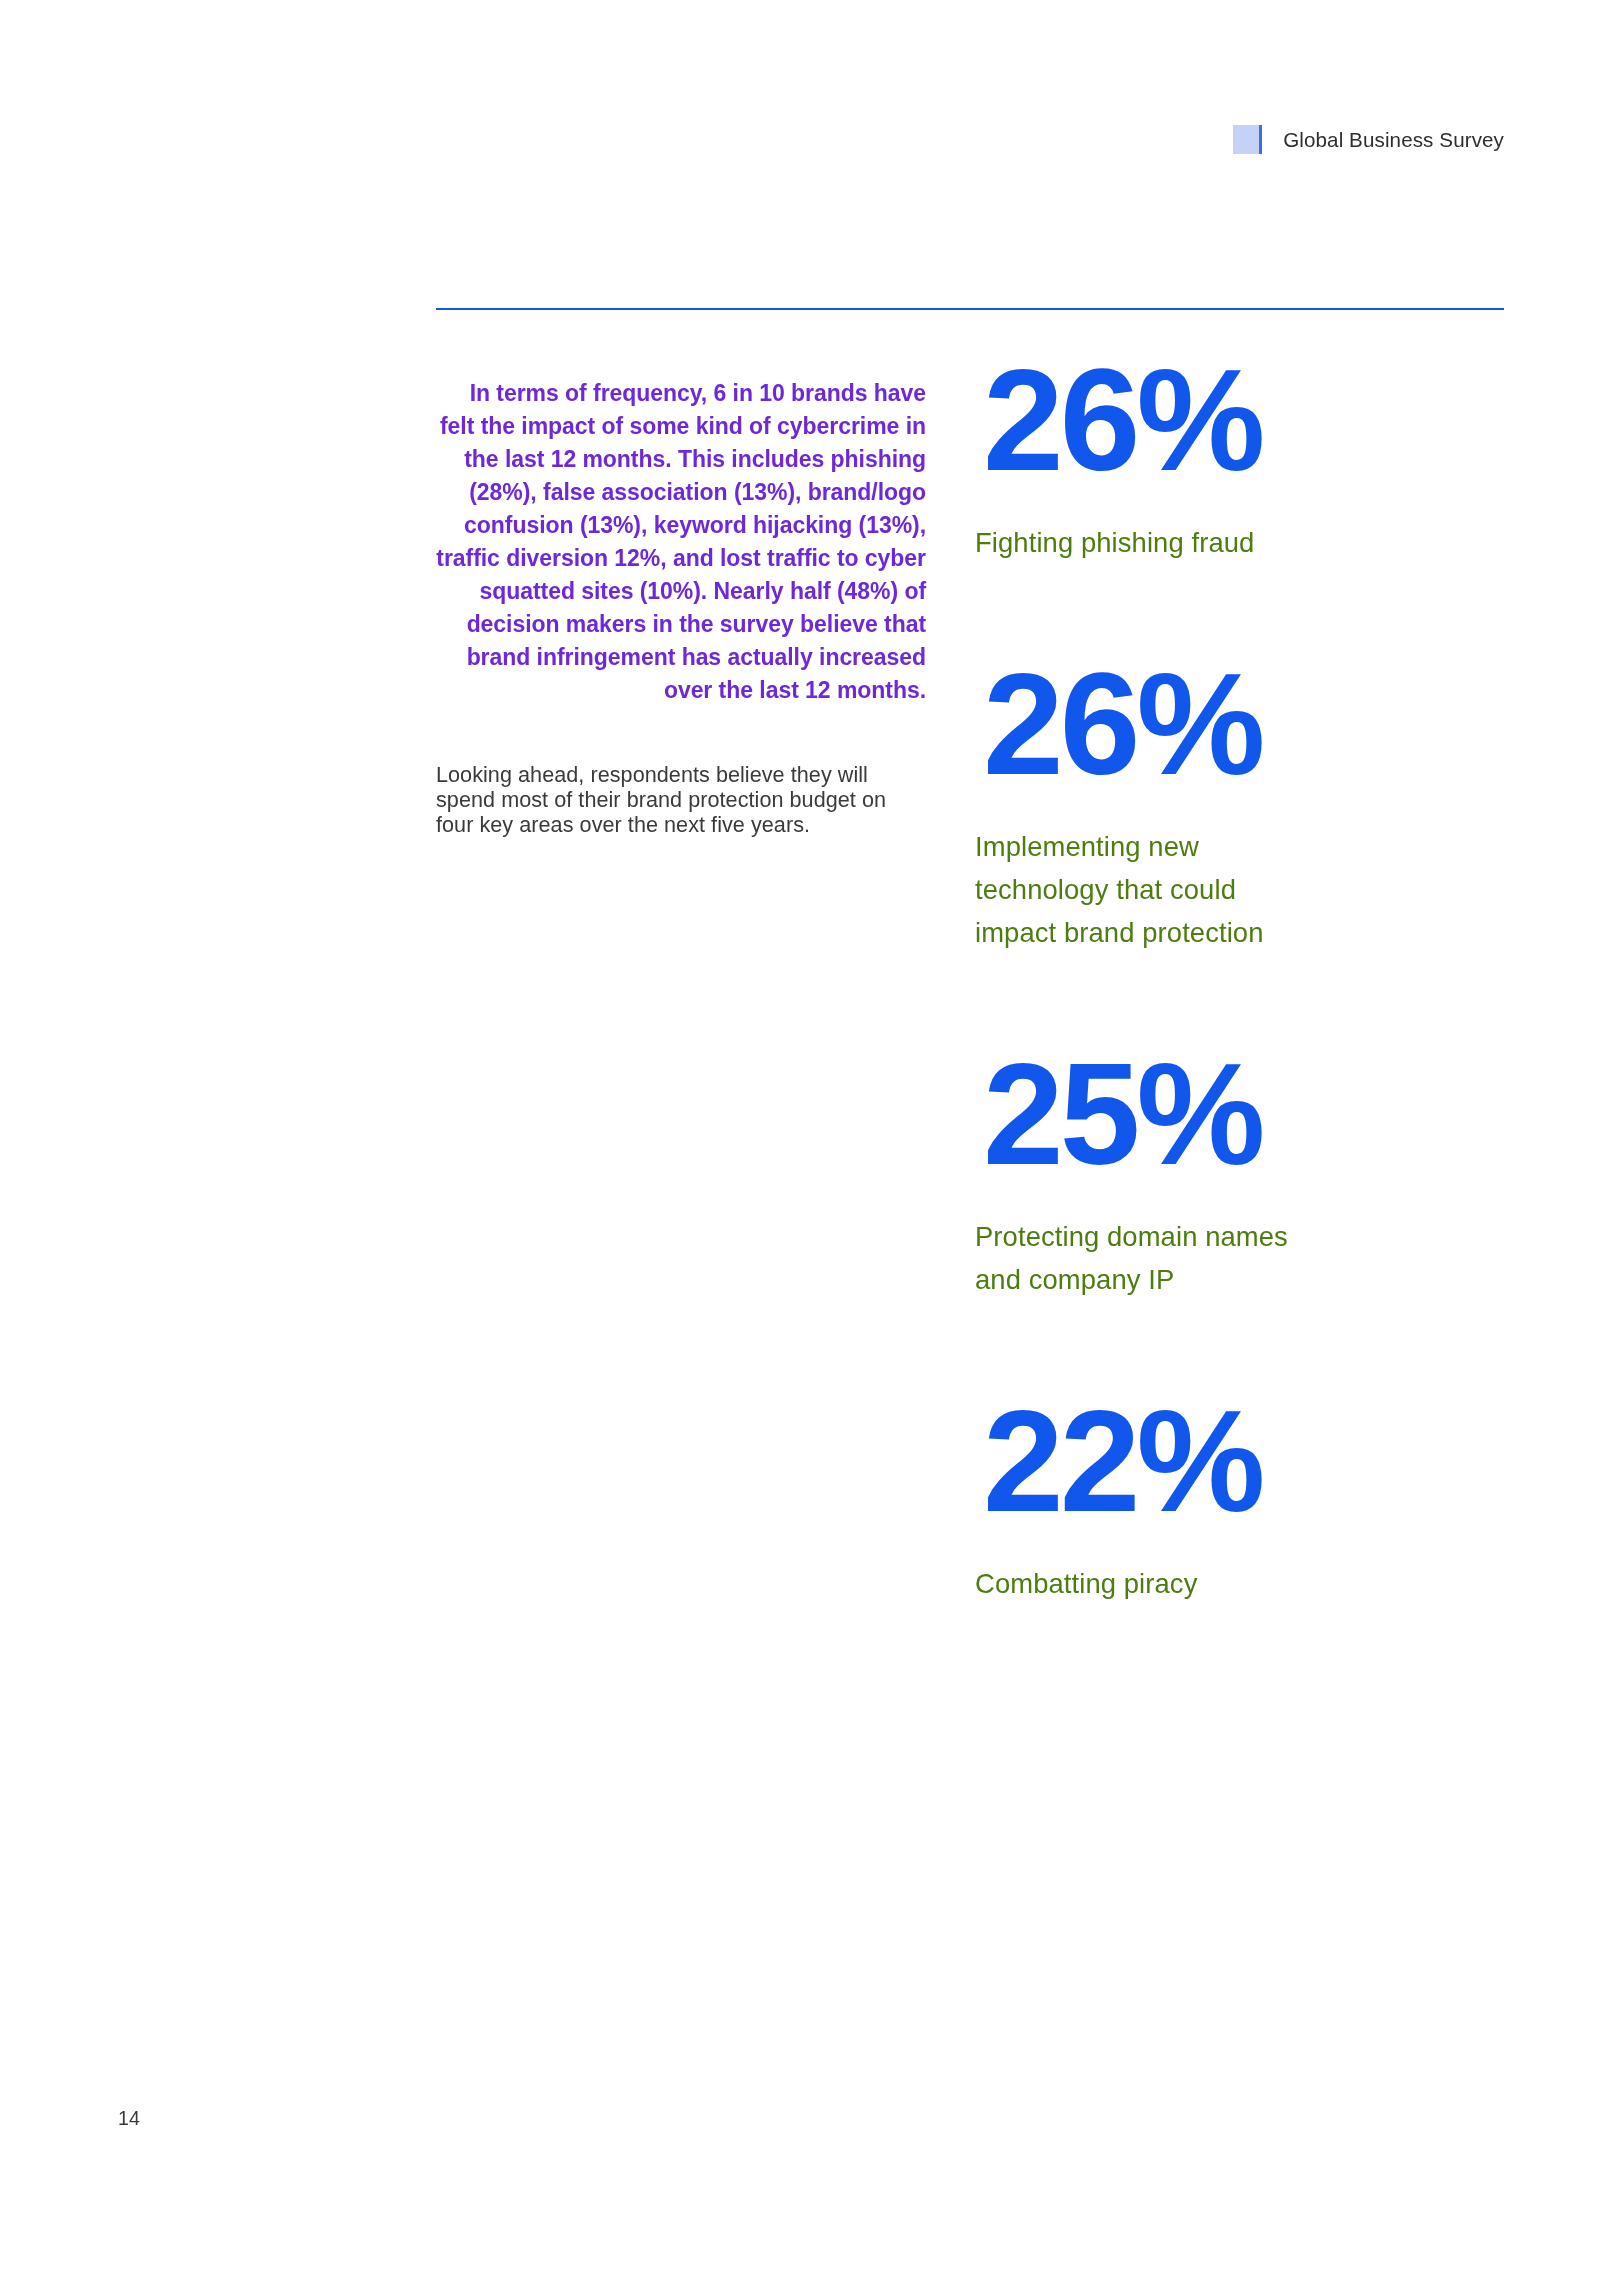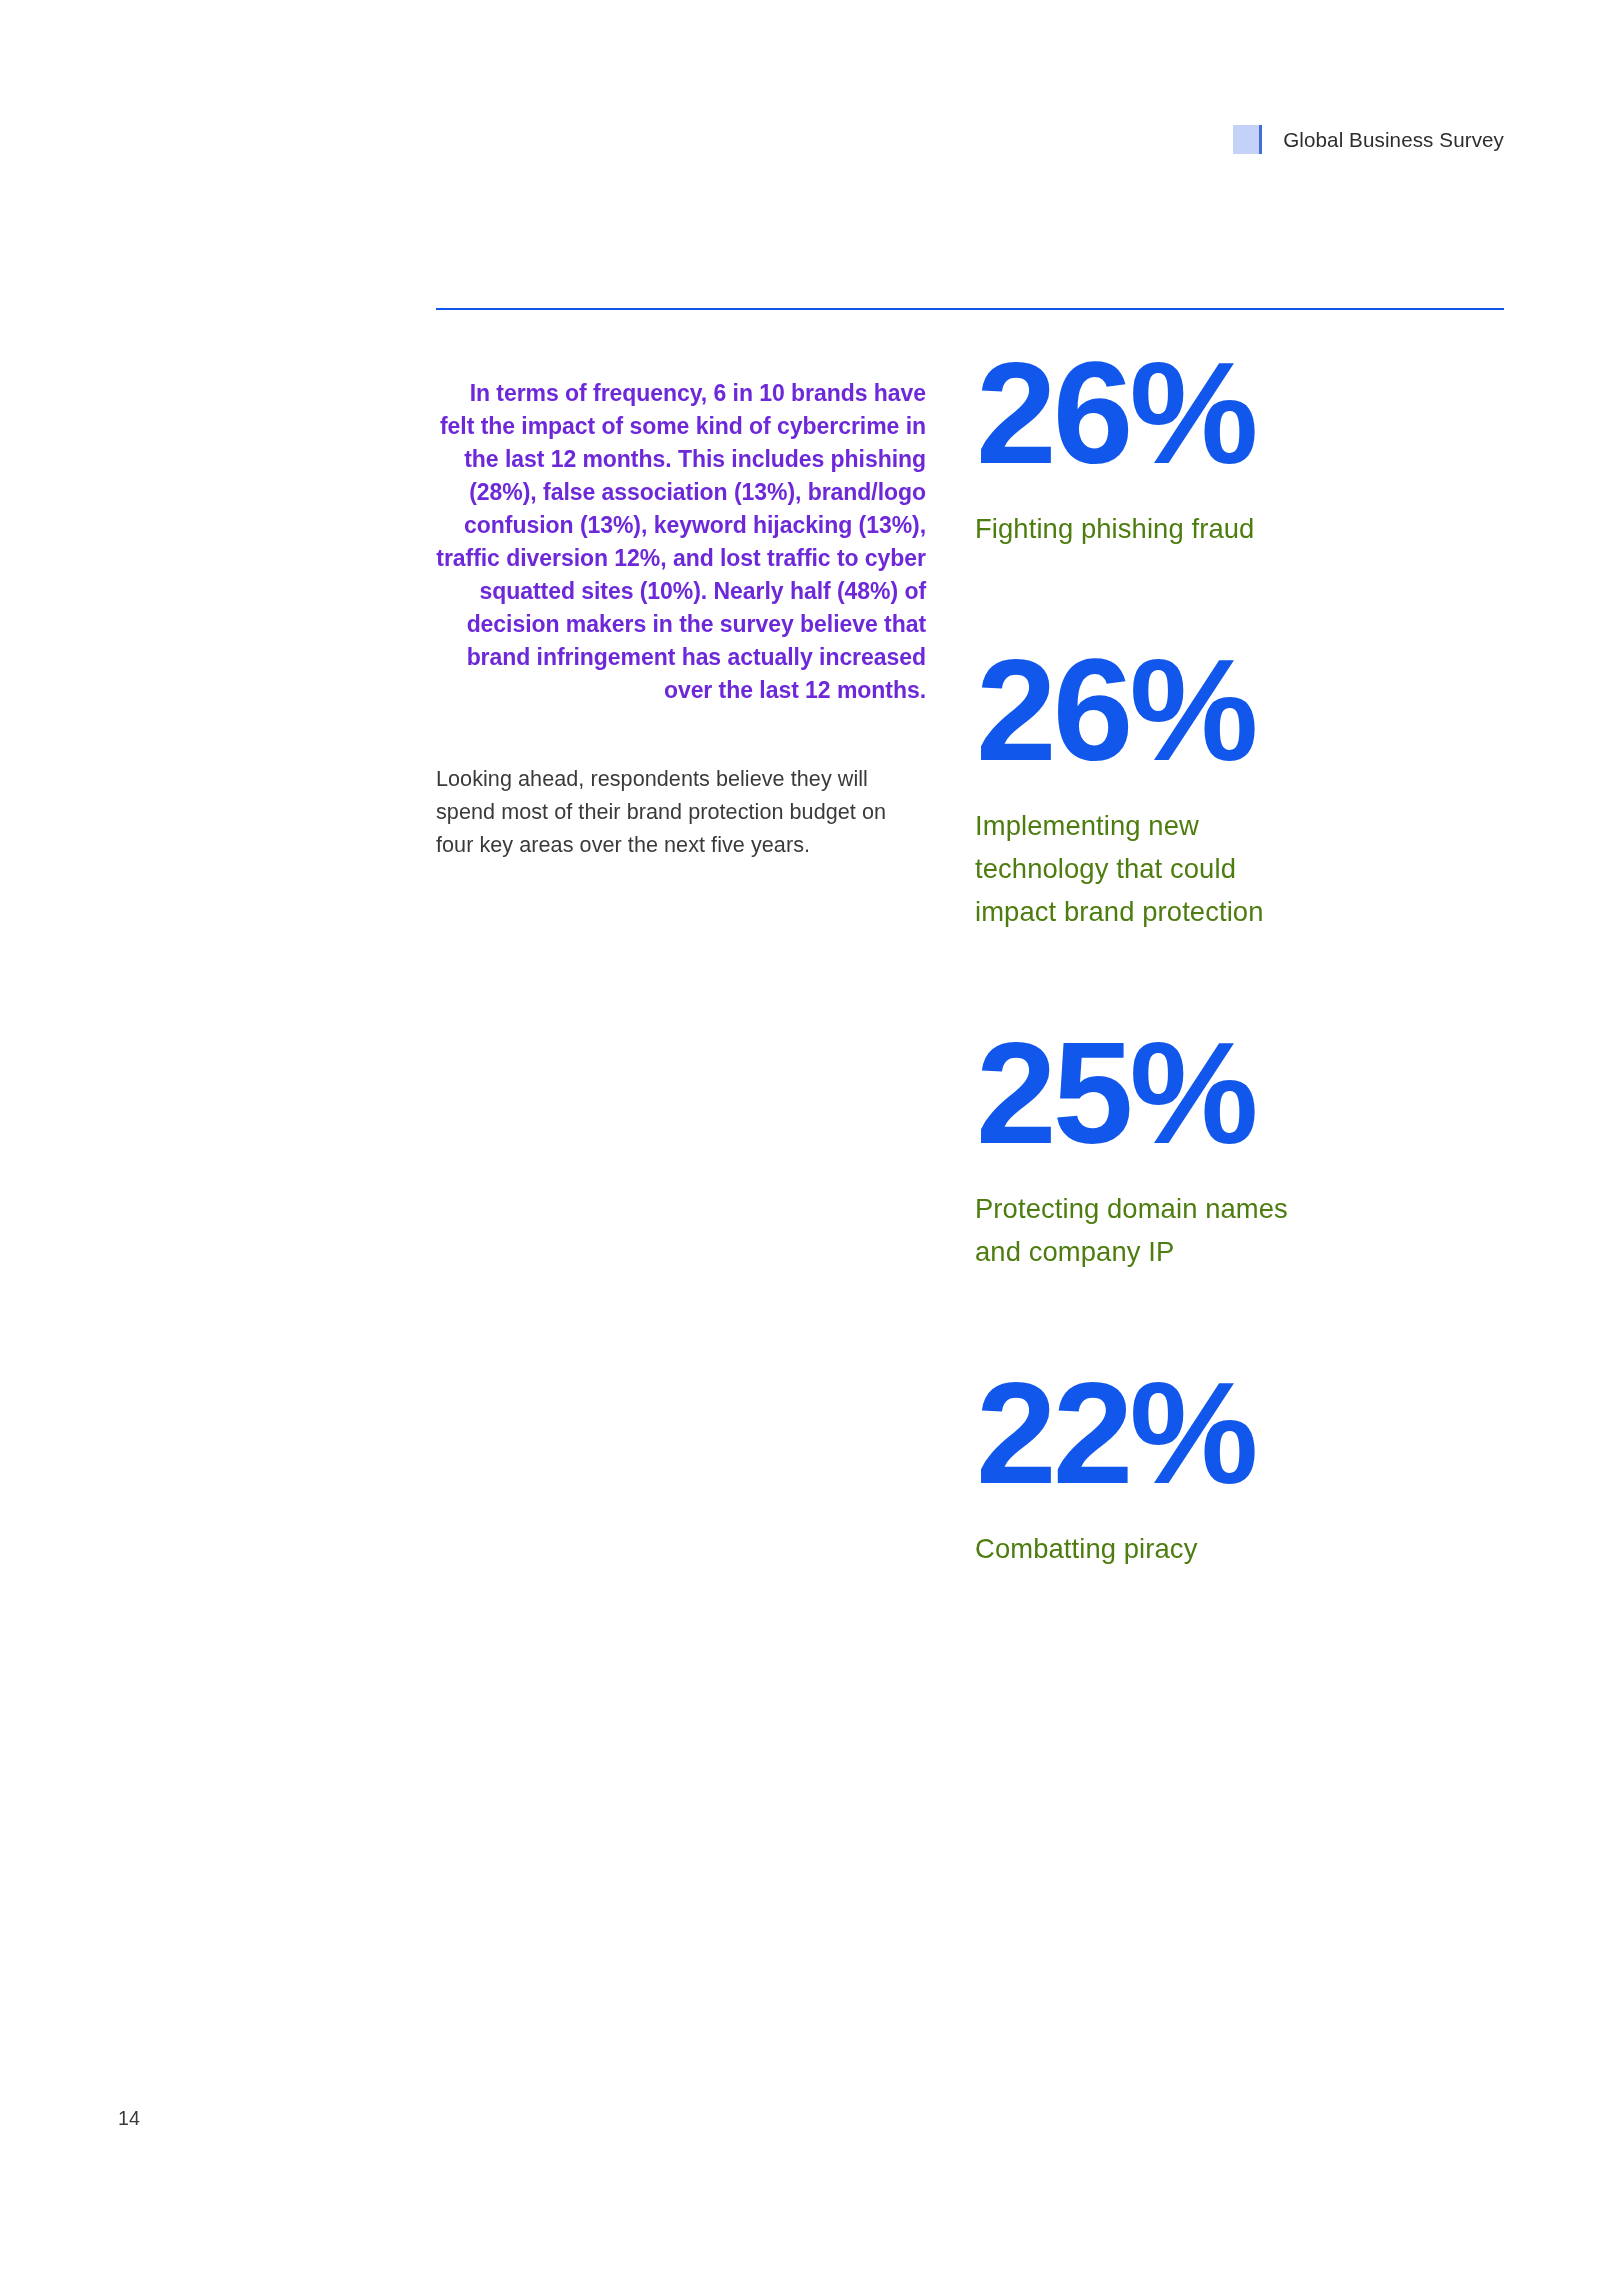--- a/index.html
+++ b/index.html
@@ -86,21 +86,21 @@
     line-height: 33px;
     color: #6d28d9;
     letter-spacing: -0.05px;
     text-align: right;
   }
   .para-regular {
     margin: 0;
     padding-top: 55px;
     font-size: 21.6px;
     font-weight: 400;
-    line-height: 33px;
+    line-height: 25px;
     color: #3a3a3a;
     letter-spacing: 0.05px;
   }
 
   .col-right {
     position: absolute;
     left: 539px;
     top: -31px;
     width: 529px;
   }
@@ -109,21 +109,21 @@
   }
   .stat:last-child {
     margin-bottom: 0;
   }
   .stat-value {
     font-size: 145px;
     font-weight: bold;
     color: #1257ec;
     line-height: 0.92;
     letter-spacing: -3.9px;
-    margin: 1px;
+    margin: 8px;
     white-space: nowrap;
   }
   .stat-label {
     margin: 0;
     padding-top: 25.5px;
     font-size: 27.4px;
     font-weight: 400;
     line-height: 43px;
     color: #4d7c0f;
     letter-spacing: 0.1px;

